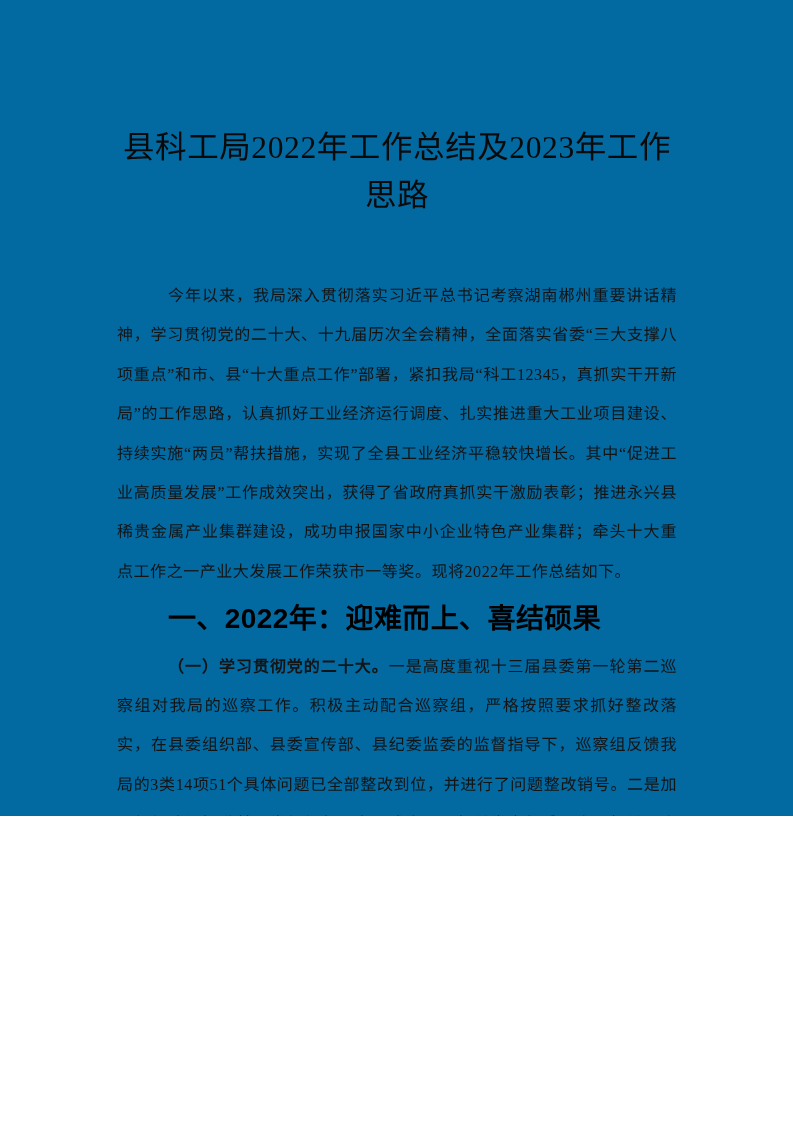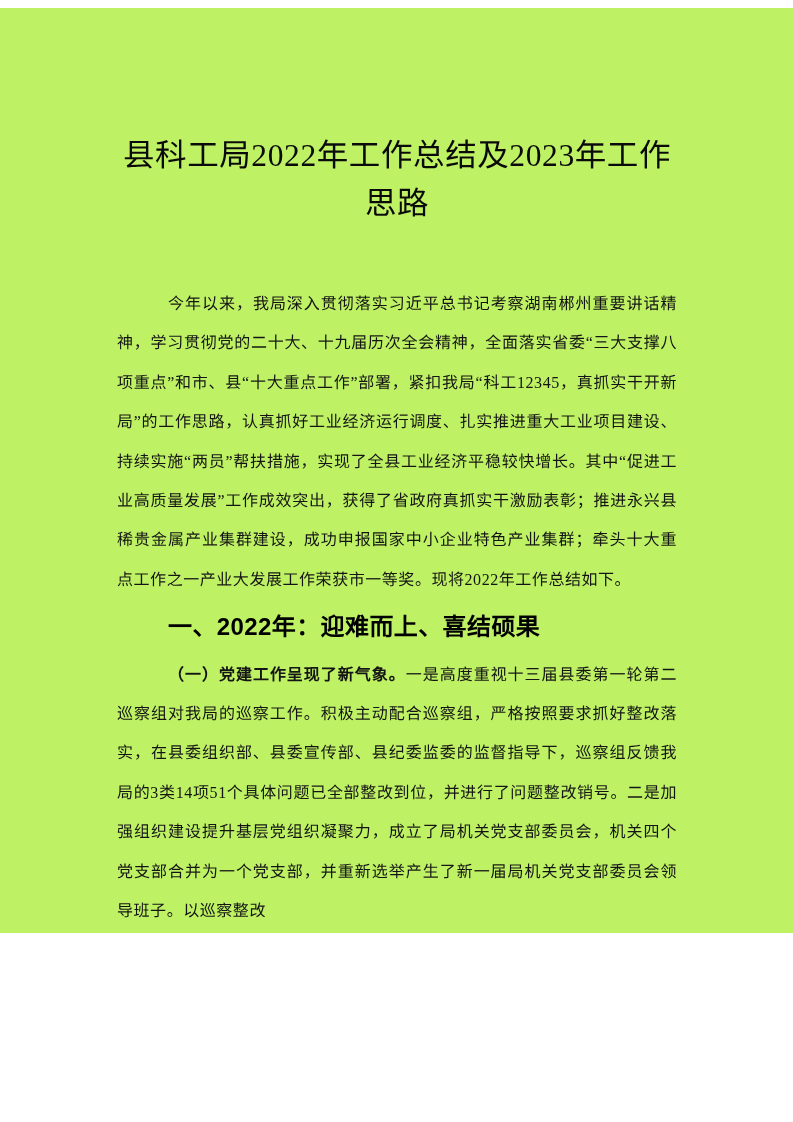--- a/index.html
+++ b/index.html
@@ -5,23 +5,23 @@
 <style>
   html, body {
     margin: 0;
     padding: 0;
     background: #ffffff;
   }
 
   .page {
     position: relative;
     width: 793px;
-    height: 925px;
-    margin: 8px auto;
-    background: #bef264;
+    height: 816px;
+    margin: 0 auto;
+    background: #0369a1;
     overflow: hidden;
     box-sizing: border-box;
   }
 
   .content {
     position: absolute;
     left: 117px;
     top: 0;
     width: 560px;
   }
@@ -54,21 +54,21 @@
     word-break: break-all;
   }
 
   .para-lead {
     margin-top: 56px;
   }
 
   
   .section-heading {
     font-family: "Liberation Sans", "DejaVu Sans", sans-serif;
-    font-size: 24px;
+    font-size: 28px;
     line-height: 39.4px;
     color: #000000;
     font-weight: 700;
     letter-spacing: 0.4px;
     margin: 0;
     margin-top: 8px;
     text-indent: 51px;
     word-break: break-all;
   }
 
@@ -86,16 +86,16 @@
 
 <div class="page">
   <div class="content">
 
     <h1 class="doc-title">县科工局2022年工作总结及2023年工作思路</h1>
 
     <p class="para para-lead">今年以来，我局深入贯彻落实习近平总书记考察湖南郴州重要讲话精神，学习贯彻党的二十大、十九届历次全会精神，全面落实省委“三大支撑八项重点”和市、县“十大重点工作”部署，紧扣我局“科工12345，真抓实干开新局”的工作思路，认真抓好工业经济运行调度、扎实推进重大工业项目建设、持续实施“两员”帮扶措施，实现了全县工业经济平稳较快增长。其中“促进工业高质量发展”工作成效突出，获得了省政府真抓实干激励表彰；推进永兴县稀贵金属产业集群建设，成功申报国家中小企业特色产业集群；牵头十大重点工作之一产业大发展工作荣获市一等奖。现将2022年工作总结如下。</p>
 
     <h2 class="section-heading">一、2022年：迎难而上、喜结硕果</h2>
 
-    <p class="para sub"><span class="sub-lead">（一）党建工作呈现了新气象。</span><span>一是高度重视十三届县委第一轮第二巡察组对我局的巡察工作。积极主动配合巡察组，严格按照要求抓好整改落实，在县委组织部、县委宣传部、县纪委监委的监督指导下，巡察组反馈我局的3类14项51个具体问题已全部整改到位，并进行了问题整改销号。二是加强组织建设提升基层党组织凝聚力，成立了局机关党支部委员会，机关四个党支部合并为一个党支部，并重新选举产生了新一届局机关党支部委员会领导班子。以巡察整改</span></p>
+    <p class="para sub"><span class="sub-lead">（一）学习贯彻党的二十大。</span><span>一是高度重视十三届县委第一轮第二巡察组对我局的巡察工作。积极主动配合巡察组，严格按照要求抓好整改落实，在县委组织部、县委宣传部、县纪委监委的监督指导下，巡察组反馈我局的3类14项51个具体问题已全部整改到位，并进行了问题整改销号。二是加强组织建设提升基层党组织凝聚力，成立了局机关党支部委员会，机关四个党支部合并为一个党支部，并重新选举产生了新一届局机关党支部委员会领导班子。以巡察整改</span></p>
 
   </div>
 </div>
 
 </body></html>

